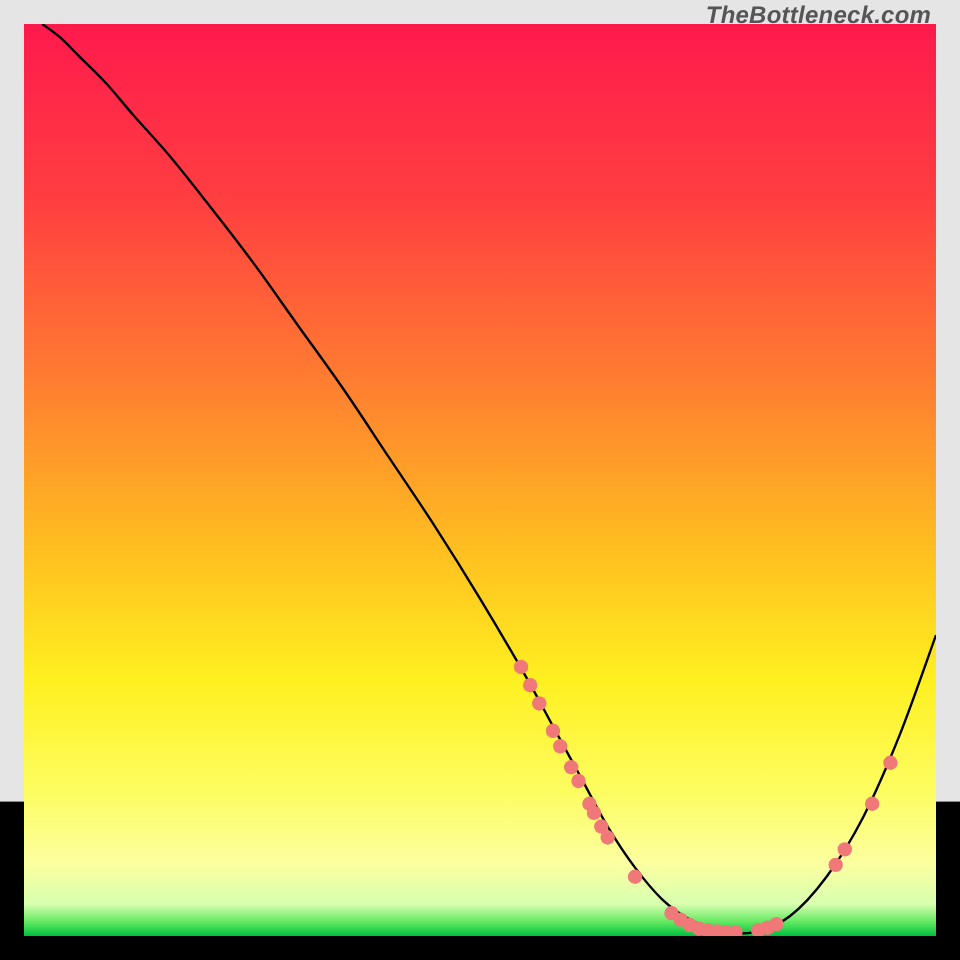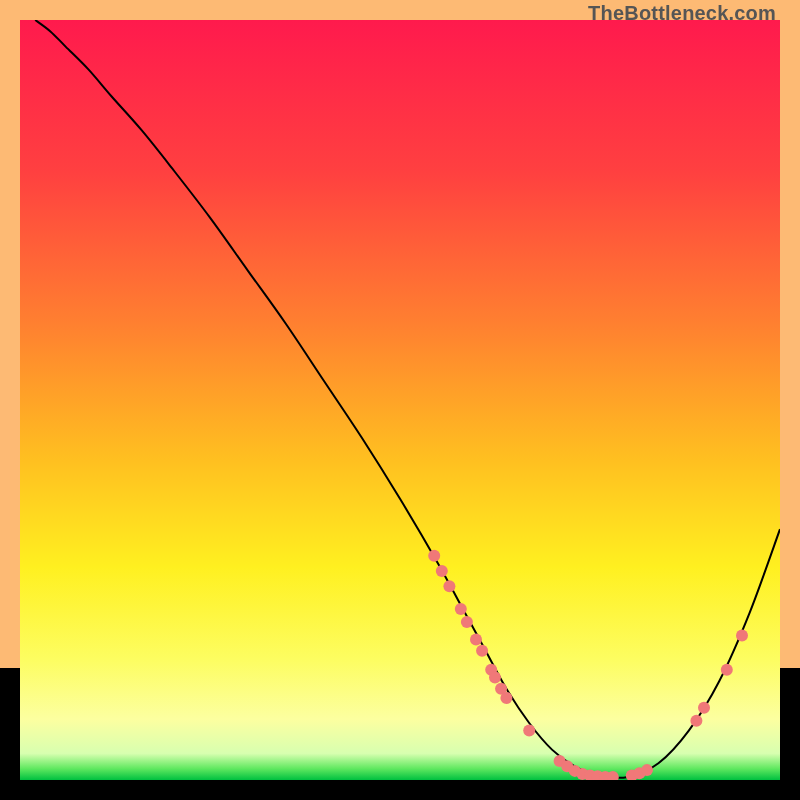--- a/index.html
+++ b/index.html
@@ -7,21 +7,22 @@
     padding: 0;
     width: 800px;
     height: 800px;
     background: #000;
     font-family: Arial, Helvetica, sans-serif;
   }
   .stage {
     position: relative;
     width: 800px;
     height: 668px;
-    background: #fdba74;
+    background: #e5e5e5;
+    font-style: italic;
   }
   .plot {
     position: absolute;
     left: 20px;
     top: 20px;
     width: 760px;
     height: 760px;
     overflow: hidden;
   }
   .gradient {

